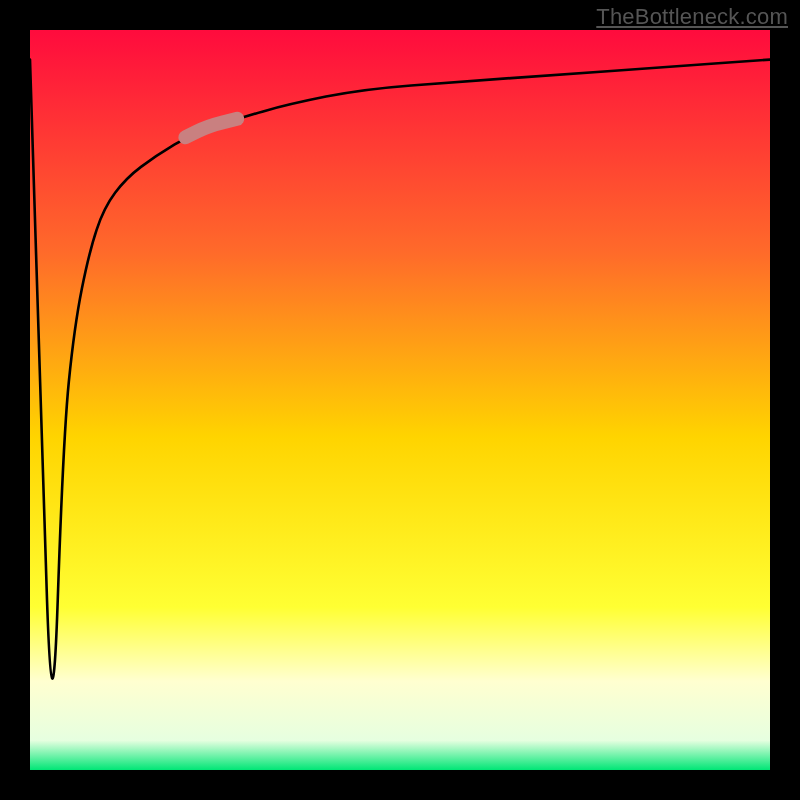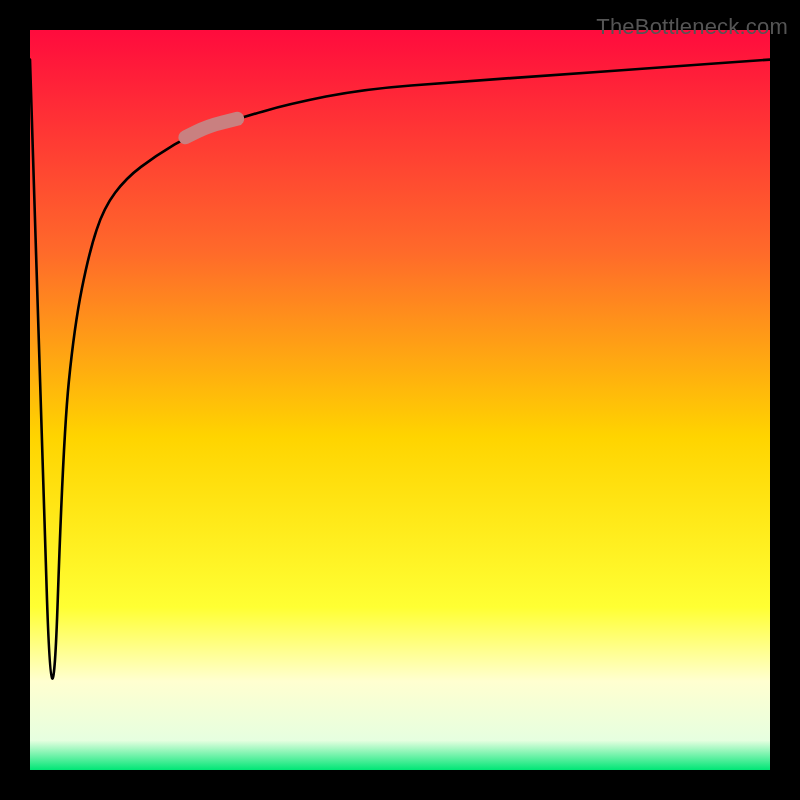--- a/index.html
+++ b/index.html
@@ -11,27 +11,28 @@
     font-family: Arial, Helvetica, sans-serif;
     overflow: hidden;
   }
   .container {
     position: relative;
     width: 800px;
     height: 800px;
   }
   .watermark {
     position: absolute;
-    top: 14px;
+    top: 4px;
     right: 12px;
     color: #555;
     font-size: 22px;
     font-weight: 500;
     z-index: 10;
     letter-spacing: 0.2px;
+    text-decoration: underline;
   }
   svg {
     position: absolute;
     left: 0;
     top: 0;
   }
 </style>
 </head>
 <body>
 <div class="container">

